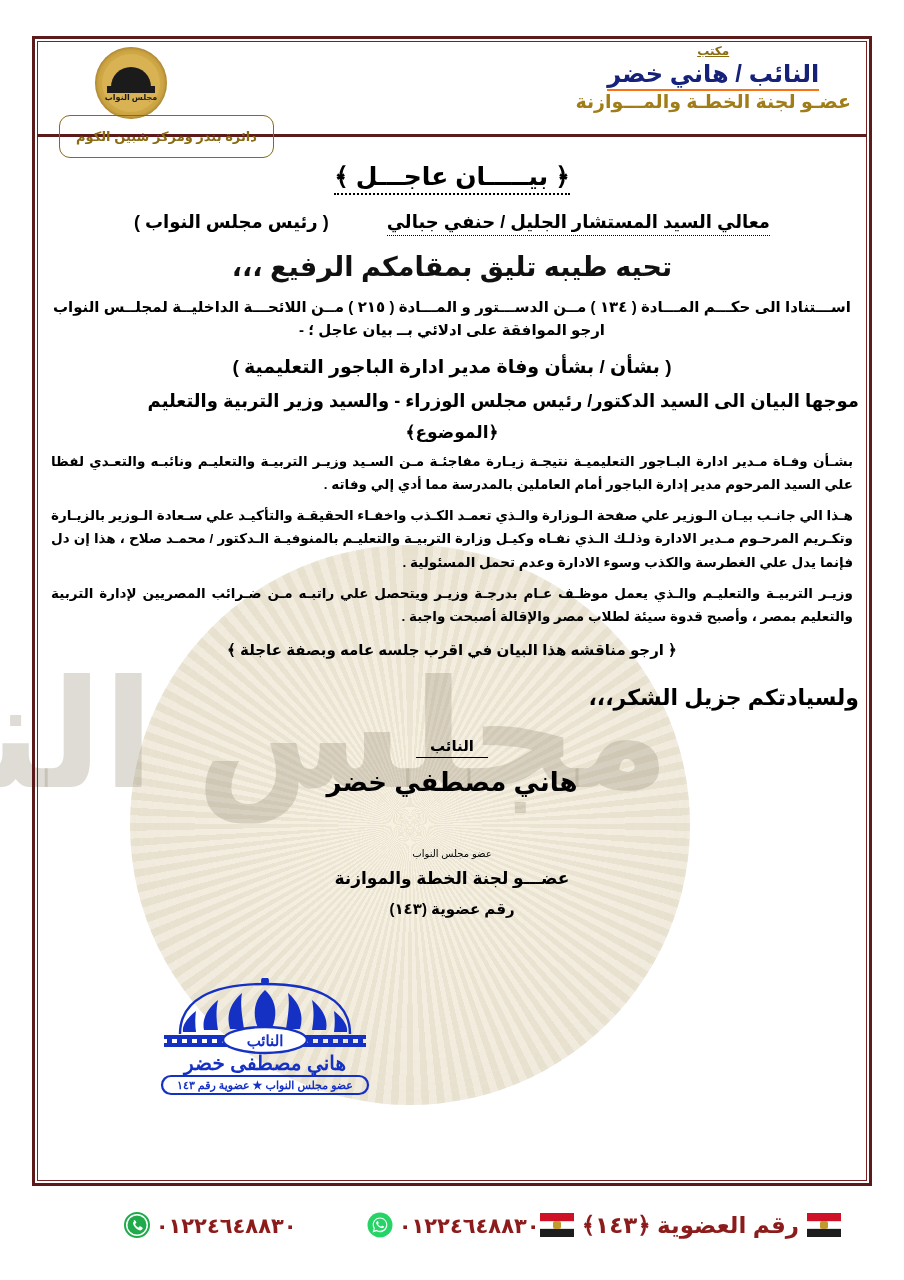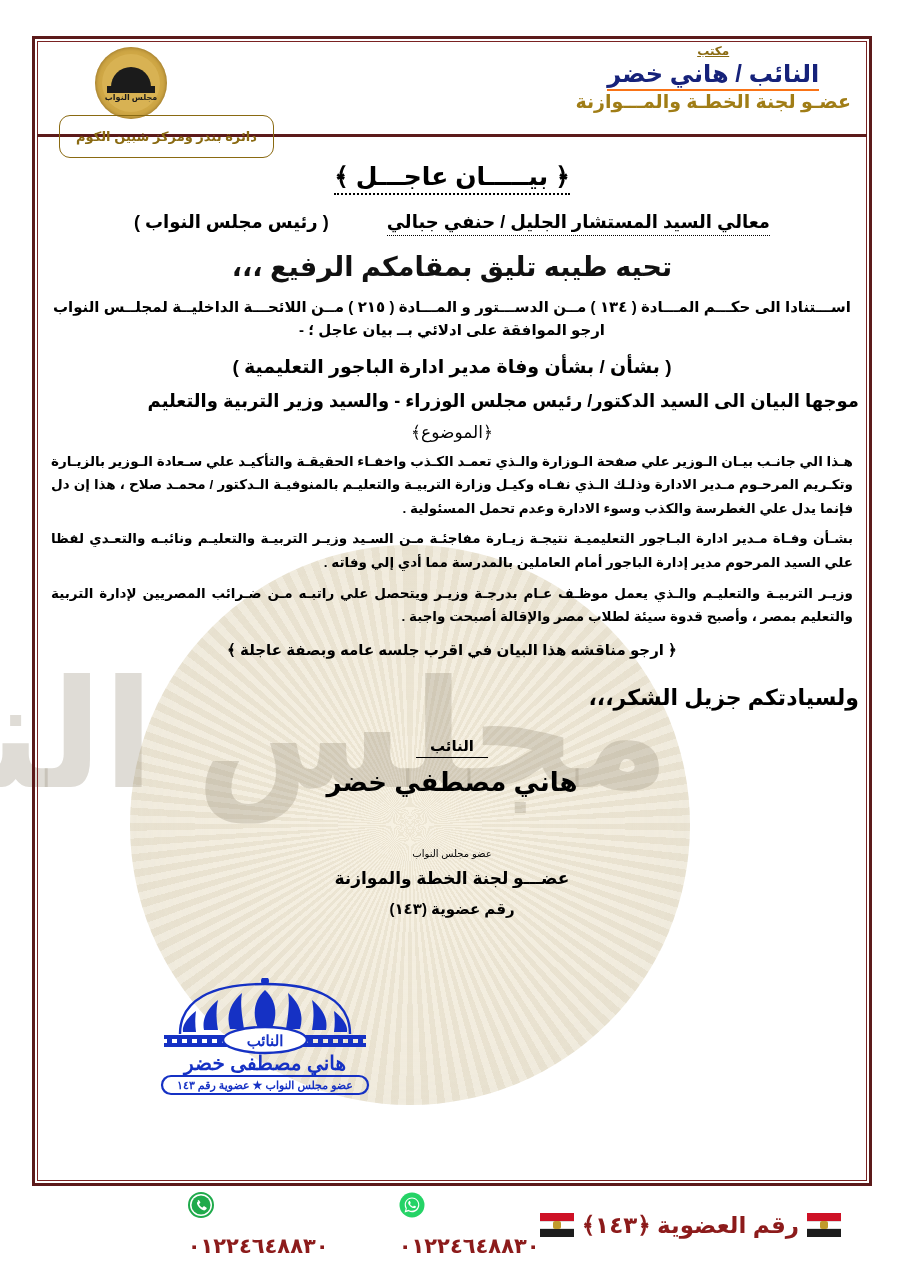--- a/index.html
+++ b/index.html
@@ -228,21 +228,21 @@
     margin-top: 13px;
   }
   .center-bold-2 {
     font-size: 18px;
     font-weight: bold;
     margin-top: 12px;
   }
   .section-head {
     text-align: center;
     font-size: 17px;
-    font-weight: normal;
+    font-weight: bold;
     margin-top: 10px;
   }
   .body-block {
     position: relative;
     z-index: 2;
     margin-top: 6px;
   }
   .body-para {
     font-size: 13.5px;
     font-weight: bold;
@@ -341,23 +341,22 @@
   }
   .footer-left {
     margin-left: 22px;
     display: flex;
     align-items: center;
     gap: 70px;
     direction: ltr;
   }
   .contact {
     display: flex;
-    align-items: flex-start;
-    gap: 16px;
-    flex-direction: column;
+    align-items: flex-end;
+    gap: 6px;
   }
   .contact .num {
     color: #8c1b1b;
     font-size: 21px;
     font-weight: bold;
     letter-spacing: .5px;
     white-space: nowrap;
   }
   .ico {
     width: 26px;
@@ -415,22 +414,22 @@
 
     <div class="para">اســـتنادا الى حكـــم المـــادة ( ١٣٤ ) مــن الدســـتور و المـــادة ( ٢١٥ ) مــن اللائحـــة الداخليــة لمجلــس النواب ارجو الموافقة على ادلائي بــ بيان عاجل ؛ -</div>
 
     <div class="center-bold-1">( بشأن / بشأن وفاة مدير ادارة الباجور التعليمية )</div>
 
     <div class="center-bold-2">موجها البيان الى السيد الدكتور/ رئيس مجلس الوزراء  -  والسيد وزير التربية والتعليم</div>
 
     <div class="section-head">﴿الموضوع﴾</div>
 
     <div class="body-block">
+      <div class="body-para">بشـأن وفـاة مـدير ادارة البـاجور التعليميـة نتيجـة زيـارة مفاجئـة مـن السـيد وزيـر التربيـة والتعليـم ونائبـه والتعـدي لفظا علي السيد المرحوم مدير إدارة الباجور أمام العاملين بالمدرسة مما أدي إلي وفاته .</div>
       <div class="body-para">هـذا الي جانـب بيـان الـوزير علي صفحة الـوزارة والـذي تعمـد الكـذب واخفـاء الحقيقـة والتأكيـد علي سـعادة الـوزير بالزيـارة وتكـريم المرحـوم مـدير الادارة وذلـك الـذي نفـاه وكيـل وزارة التربيـة والتعليـم بالمنوفيـة الـدكتور / محمـد صلاح ، هذا إن دل فإنما يدل علي الغطرسة والكذب وسوء الادارة وعدم تحمل المسئولية .</div>
-      <div class="body-para">بشـأن وفـاة مـدير ادارة البـاجور التعليميـة نتيجـة زيـارة مفاجئـة مـن السـيد وزيـر التربيـة والتعليـم ونائبـه والتعـدي لفظا علي السيد المرحوم مدير إدارة الباجور أمام العاملين بالمدرسة مما أدي إلي وفاته .</div>
       <div class="body-para">وزيـر التربيـة والتعليـم والـذي يعمل موظـف عـام بدرجـة وزيـر ويتحصل علي راتبـه مـن ضـرائب المصريين لإدارة التربية والتعليم بمصر ، وأصبح قدوة سيئة لطلاب مصر والإقالة أصبحت واجبة .</div>
     </div>
 
     <div class="request-line">﴿ ارجو مناقشه هذا البيان في اقرب جلسه عامه وبصفة عاجلة ﴾</div>
 
     <div class="thanks">ولسيادتكم جزيل الشكر،،،</div>
 
     <div class="sign-block">
       <div><span class="sign-label">النائب</span></div>
       <div class="sign-name">هاني مصطفي خضر</div>

